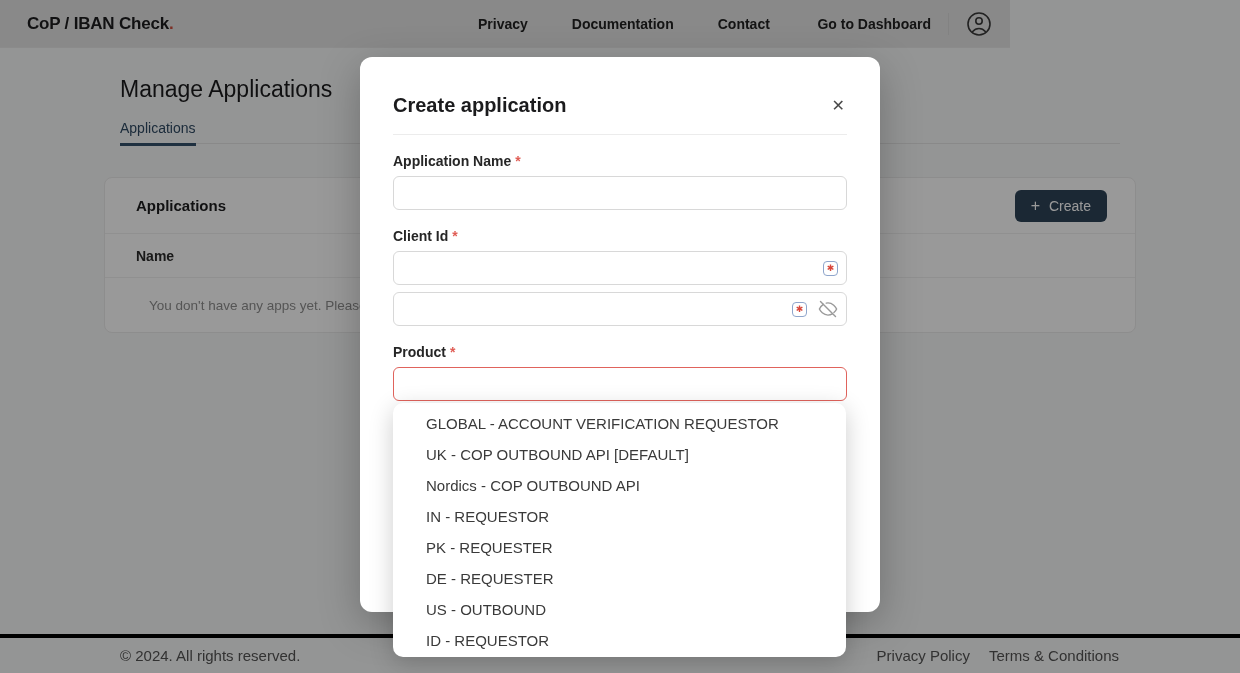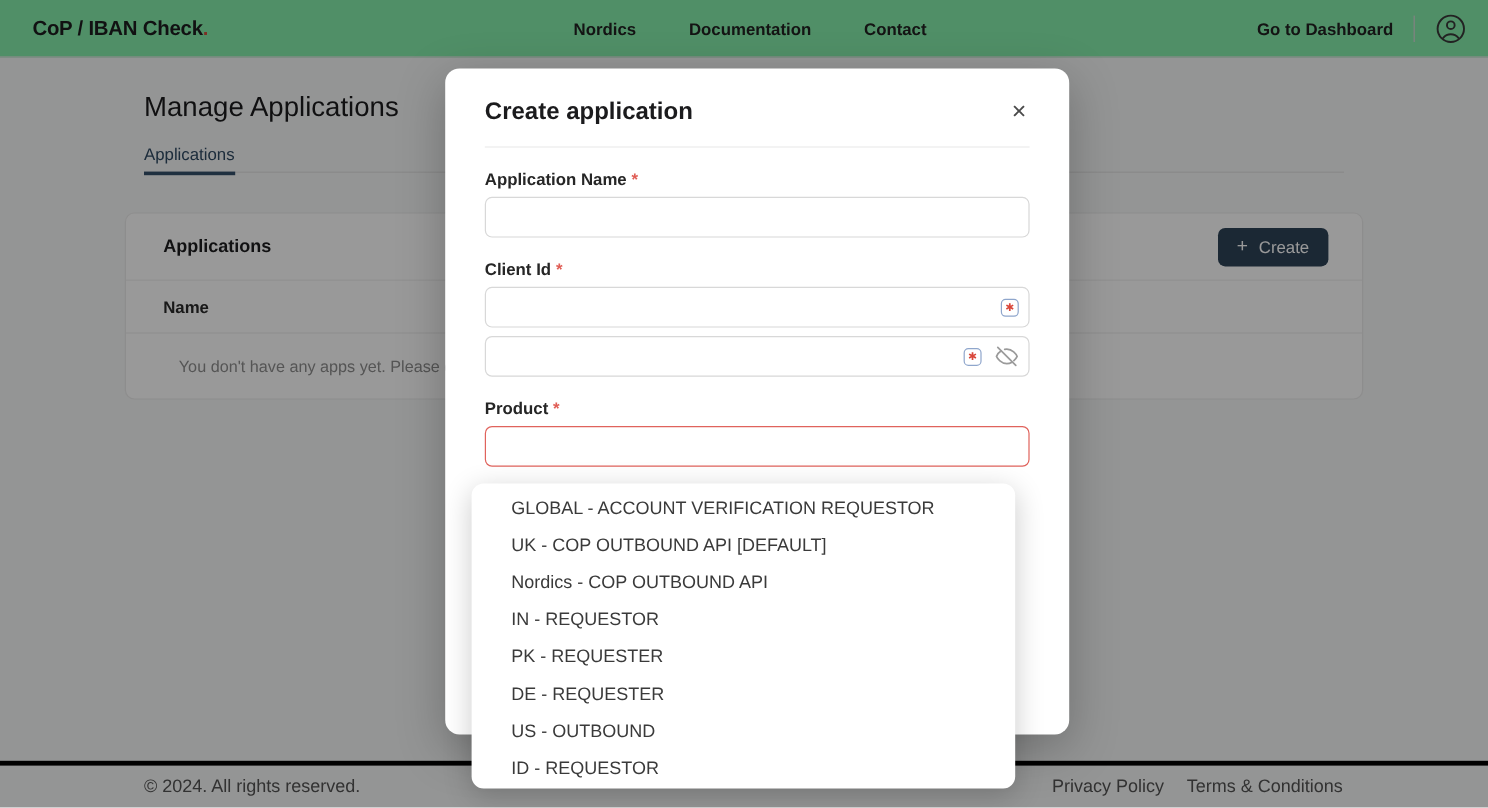--- a/index.html
+++ b/index.html
@@ -1,20 +1,20 @@
 <!DOCTYPE html>
 <html><head>
 <meta charset="utf-8">
 <style>
   html,body{margin:0;padding:0;width:1240px;height:673px;overflow:hidden;
     font-family:"Liberation Sans","DejaVu Sans",sans-serif;background:#f7f8f8;position:relative;}
   *{box-sizing:border-box;}
 
   
-  .topbar{position:absolute;top:0;left:0;width:1240px;height:48px;background:#86efac;
+  .topbar{position:absolute;top:0;left:0;width:1010px;height:48px;background:#e5e5e5;
     border-bottom:1px solid #e8e8e8;}
   .logo{position:absolute;left:27px;top:14px;font-size:17px;font-weight:700;color:#1d1d1f;letter-spacing:-.2px;}
   .logo .dot{color:#cf4f3e;}
   .topnav{position:absolute;left:478px;top:16px;display:flex;gap:44px;font-size:14px;font-weight:700;color:#222;}
   .topnav span{cursor:pointer;}
   .top-right{position:absolute;right:18px;top:0;height:48px;display:flex;align-items:center;gap:17px;}
   .dash-link{font-size:14px;font-weight:700;color:#222;cursor:pointer;}
   .vdiv{width:1px;height:22px;background:#d9d9d9;}
   .avatar{width:26px;height:26px;display:block;cursor:pointer;}
 
@@ -39,21 +39,21 @@
   
   .footer{position:absolute;left:0;top:634px;width:1240px;height:39px;border-top:4px solid #000000;
     display:flex;align-items:center;justify-content:space-between;padding:0 121px 0 120px;
     font-size:15px;color:#545454;background:#f7f8f8;}
   .footer-links{display:flex;gap:19px;}
   .footer-links span{cursor:pointer;}
 
   
   .backdrop{position:absolute;inset:0;background:rgba(0,0,0,.4);z-index:10;}
   .modal{position:absolute;left:360px;top:57px;width:520px;height:555px;background:#fff;border-radius:12px;
-    box-shadow:0 12px 40px rgba(0,0,0,.25);z-index:20;padding:0 33px;margin-left:11px;}
+    box-shadow:0 12px 40px rgba(0,0,0,.25);z-index:20;padding:12px 33px;}
   .modal-head{padding-top:25px;display:flex;align-items:center;justify-content:space-between;}
   .modal-title{font-size:20px;font-weight:700;color:#1b1b1d;}
   .modal-close{font-size:16px;color:#4a4a4a;cursor:pointer;line-height:1;padding:2px;}
   .modal-hr{height:1px;background:#ececec;margin-top:17px;}
   .field-label{margin-top:18px;font-size:14px;font-weight:700;color:#262626;}
   .req{color:#e05d55;margin-left:4px;}
   .input-wrap{position:relative;margin-top:7px;}
   .t-input{width:100%;height:34px;border:1px solid #d8d8d8;border-radius:6px;background:#fff;
     padding:0 10px;font-size:14px;font-family:inherit;color:#222;outline:none;display:block;}
   .icon-slot{position:absolute;right:9px;top:0;height:34px;display:flex;align-items:center;gap:11px;}
@@ -67,21 +67,21 @@
     box-shadow:0 6px 24px rgba(0,0,0,.2);z-index:30;padding-top:5px;overflow:hidden;}
   .dd-option{height:31px;line-height:31px;padding-left:33px;font-size:15px;color:#3a3a3a;
     white-space:nowrap;cursor:pointer;}
 </style>
 </head>
 <body>
 
 <div class="topbar">
   <div class="logo"><span>CoP / IBAN Check</span><span class="dot">.</span></div>
   <nav class="topnav">
-    <span>Nordics</span>
+    <span>Privacy</span>
     <span>Documentation</span>
     <span>Contact</span>
   </nav>
   <div class="top-right">
     <span class="dash-link">Go to Dashboard</span>
     <span class="vdiv"></span>
     <svg class="avatar" viewBox="0 0 26 26" fill="none" stroke="#3a3a3a" stroke-width="1.6" stroke-linecap="round">
       <circle cx="13" cy="13" r="11"></circle>
       <circle cx="13" cy="10" r="3.2"></circle>
       <path d="M6.7 20.6a8 8 0 0 1 12.6 0"></path>

